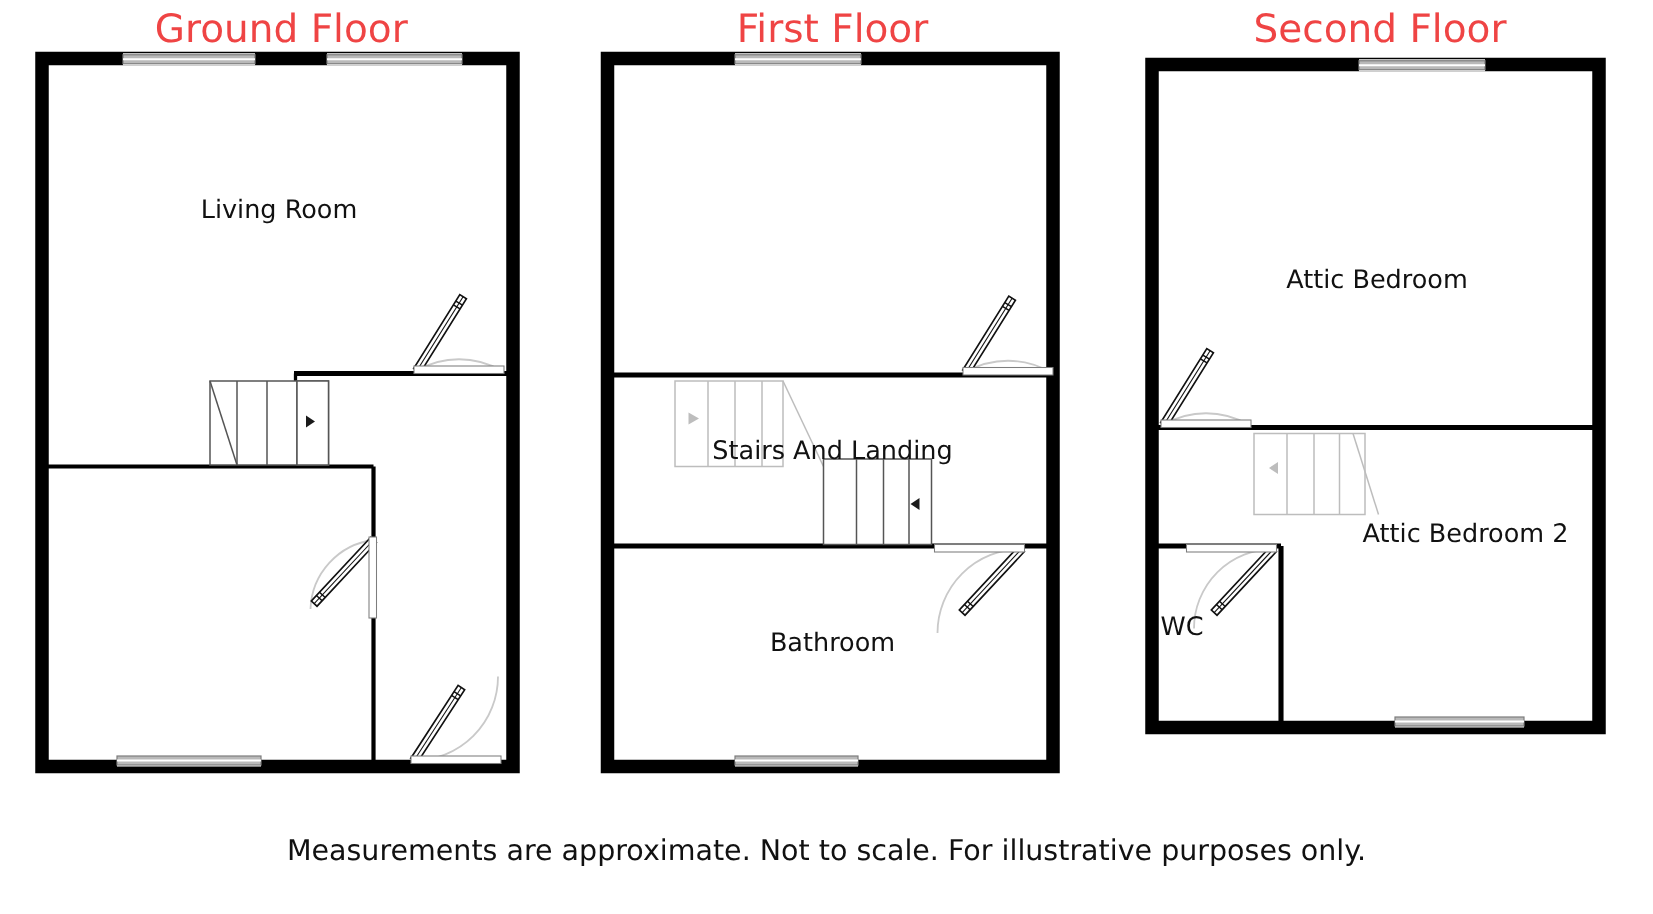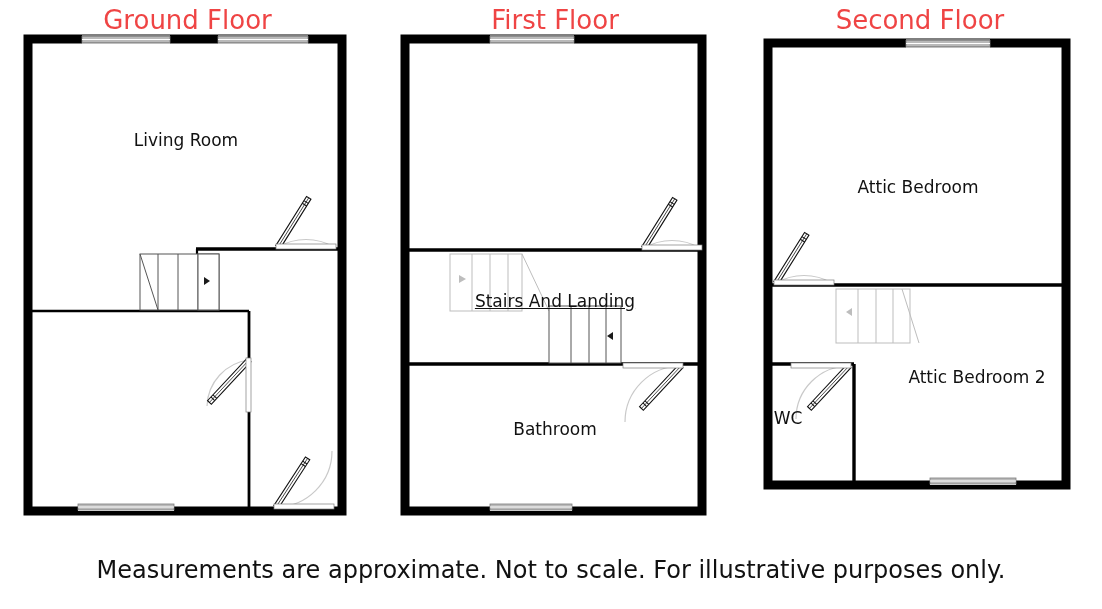--- a/index.html
+++ b/index.html
@@ -36,21 +36,21 @@
     white-space: nowrap;
     text-align: center;
     font-family: "DejaVu Sans", "Liberation Sans", sans-serif;
   }
   .footer-note {
     position: absolute;
     left: 0;
     width: 1102px;
     top: 556px;
     text-align: center;
-    font-size: 24px;
+    font-size: 19px;
     color: #111111;
     font-family: "DejaVu Sans", "Liberation Sans", sans-serif;
   }
   svg.plan-svg {
     position: absolute;
     left: 0;
     top: 0;
     width: 1102px;
     height: 609px;
     pointer-events: none;
@@ -247,21 +247,21 @@
         <g transform="translate(849,366) rotate(133)">
             <use href="#doorleaf"></use>
           </g>
         <rect x="791" y="363" width="60" height="5" fill="#ffffff" stroke="#7d7d7d" stroke-width="0.7"></rect>
       </g>
     </g>
   </svg>
 
   <div class="room-label" style="left:0px; top:130px; width:372px;">Living Room</div>
 
-  <div class="room-label" style="left:405px; top:291px; width:300px;text-decoration:underline;">Stairs And Landing</div>
+  <div class="room-label" style="left:405px; top:291px; width:300px;">Stairs And Landing</div>
   <div class="room-label" style="left:405px; top:419px; width:300px;">Bathroom</div>
 
   <div class="room-label" style="left:768px; top:147px; width:300px;margin-top:30px;">Attic Bedroom</div>
-  <div class="room-label" style="left:840px; top:367px; width:240px;padding-left:17px;">Attic Bedroom 2</div>
+  <div class="room-label" style="left:840px; top:346px; width:240px;padding-left:17px;">Attic Bedroom 2</div>
   <div class="room-label" style="left:728px; top:408px; width:120px;">WC</div>
 
   <div class="footer-note">Measurements are approximate. Not to scale. For illustrative purposes only.</div>
 </div>
 
 </body></html>

